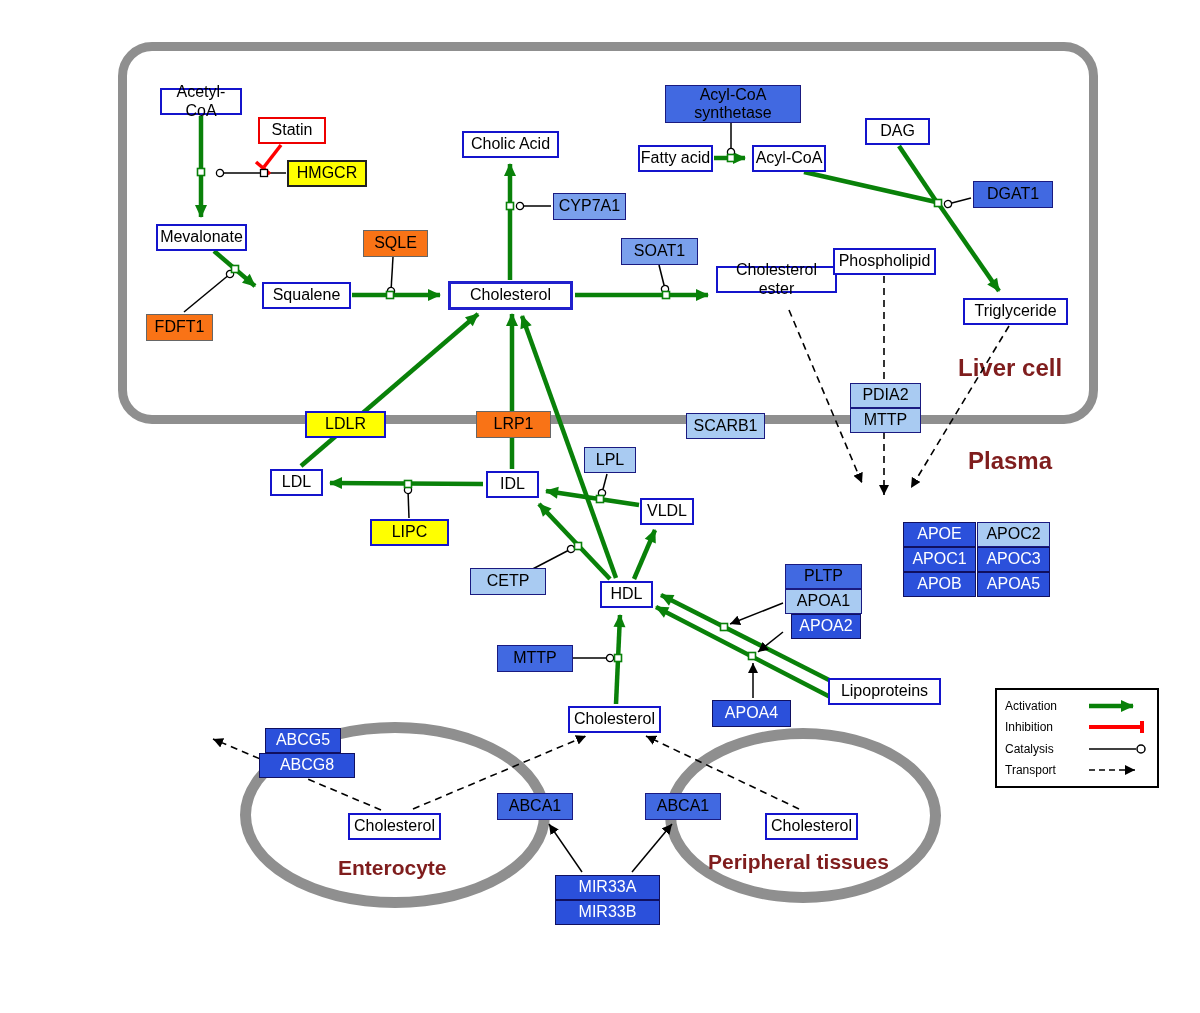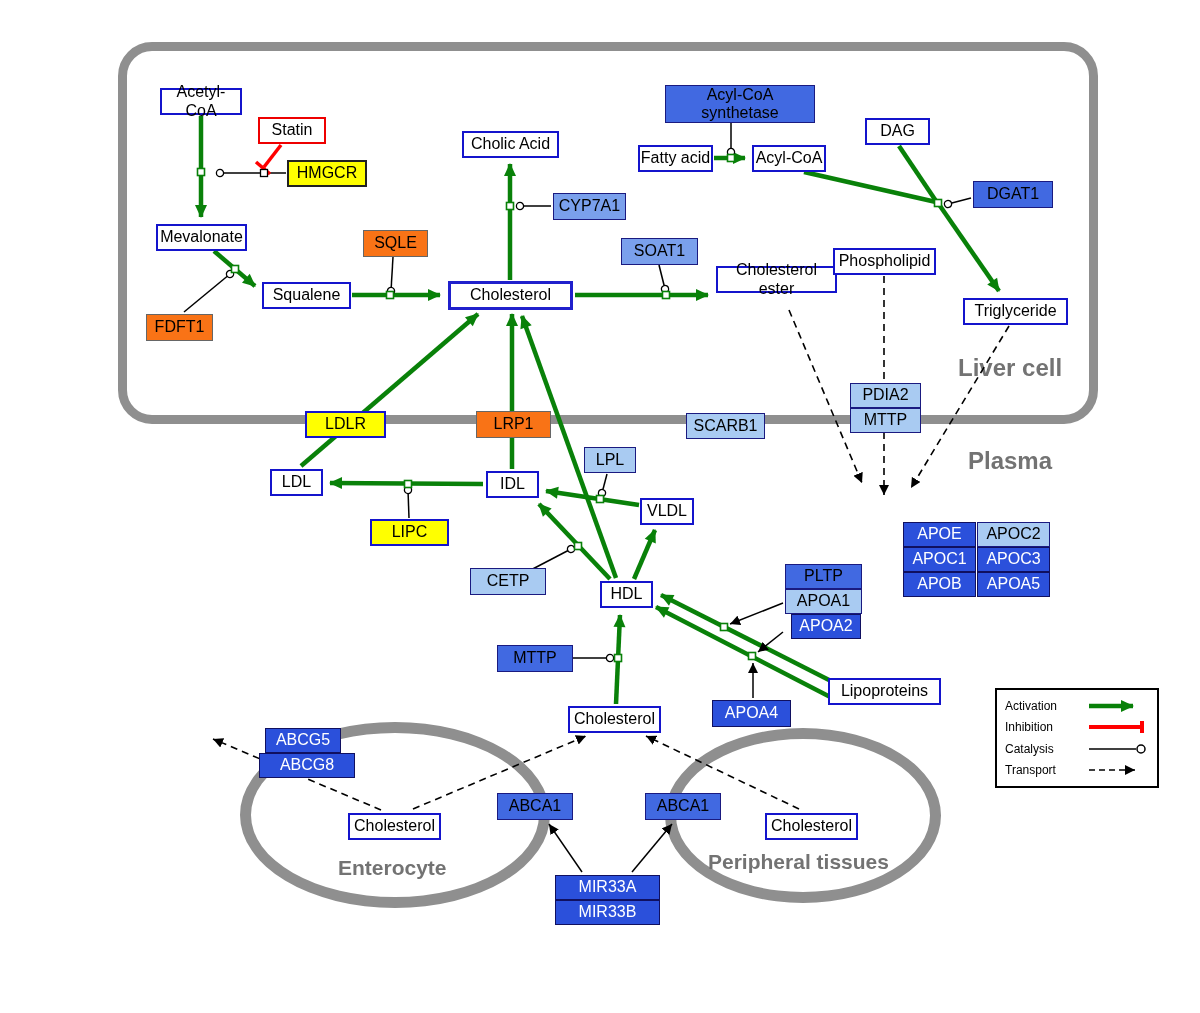--- a/index.html
+++ b/index.html
@@ -1,21 +1,21 @@
 <!DOCTYPE html>
 <html><head>
 <meta charset="utf-8">
 <style>
   html,body{margin:0;padding:0;background:#fff;}
   .stage{position:relative;width:1200px;height:1013px;background:#fff;overflow:hidden;
          font-family:"Liberation Sans",sans-serif;}
   .compartment{position:absolute;box-sizing:border-box;z-index:1;}
   .liver{border:9px solid #8F8F8F;border-radius:34px;}
   .ellipse{border:11px solid #8F8F8F;border-radius:50%;}
-  .comp-label{position:absolute;font-weight:bold;color:#737373;z-index:2;white-space:nowrap;}
+  .comp-label{position:absolute;font-weight:bold;color:#7f1d1d;z-index:2;white-space:nowrap;}
   svg.edges{position:absolute;left:0;top:0;z-index:2;}
   .g{stroke:#098109;stroke-width:4.5;fill:none;}
   .c{stroke:#000;stroke-width:1.5;fill:none;}
   .k{stroke:#000;stroke-width:1.5;fill:none;}
   .t{stroke:#000;stroke-width:1.6;fill:none;stroke-dasharray:7 5;}
   .r{stroke:#FF0000;stroke-width:3.5;fill:none;}
   .anch{fill:#fff;stroke:#098109;stroke-width:1.6;}
   .node{position:absolute;box-sizing:border-box;display:flex;align-items:center;justify-content:center;
         font-size:16px;line-height:1.15;color:#000;background:#fff;text-align:center;z-index:3;cursor:pointer;}
   .met{border:2px solid #1414CC;}
@@ -128,21 +128,21 @@
   <div class="node yellow-dk" style="left:287px;top:160px;width:80px;height:27px">HMGCR</div>
   <div class="node met" style="left:156px;top:224px;width:91px;height:27px">Mevalonate</div>
   <div class="node paleyellow" style="left:146px;top:314px;width:67px;height:27px">FDFT1</div>
   <div class="node met" style="left:262px;top:282px;width:89px;height:27px">Squalene</div>
   <div class="node paleyellow" style="left:363px;top:230px;width:65px;height:27px">SQLE</div>
   <div class="node met-thick" style="left:448px;top:281px;width:125px;height:29px">Cholesterol</div>
   <div class="node met" style="left:462px;top:131px;width:97px;height:27px">Cholic Acid</div>
   <div class="node med" style="left:553px;top:193px;width:73px;height:27px">CYP7A1</div>
   <div class="node med" style="left:621px;top:238px;width:77px;height:27px">SOAT1</div>
   <div class="node met" style="left:716px;top:266px;width:121px;height:27px">Cholesterol ester</div>
-  <div class="node royal" style="left:665px;top:85px;width:150px;height:38px;padding:0 6px">Acyl-CoA synthetase</div>
+  <div class="node royal" style="left:665px;top:85px;width:136px;height:38px;padding:0 6px">Acyl-CoA synthetase</div>
   <div class="node met" style="left:638px;top:145px;width:75px;height:27px">Fatty acid</div>
   <div class="node met" style="left:752px;top:145px;width:74px;height:27px">Acyl-CoA</div>
   <div class="node met" style="left:865px;top:118px;width:65px;height:27px">DAG</div>
   <div class="node royal" style="left:973px;top:181px;width:80px;height:27px">DGAT1</div>
   <div class="node met" style="left:833px;top:248px;width:103px;height:27px">Phospholipid</div>
   <div class="node met" style="left:963px;top:298px;width:105px;height:27px">Triglyceride</div>
   <div class="node light" style="left:850px;top:383px;width:71px;height:25px">PDIA2</div>
   <div class="node light" style="left:850px;top:408px;width:71px;height:25px">MTTP</div>
   <div class="node yellow" style="left:305px;top:411px;width:81px;height:27px">LDLR</div>
   <div class="node paleyellow" style="left:476px;top:411px;width:75px;height:27px">LRP1</div>

